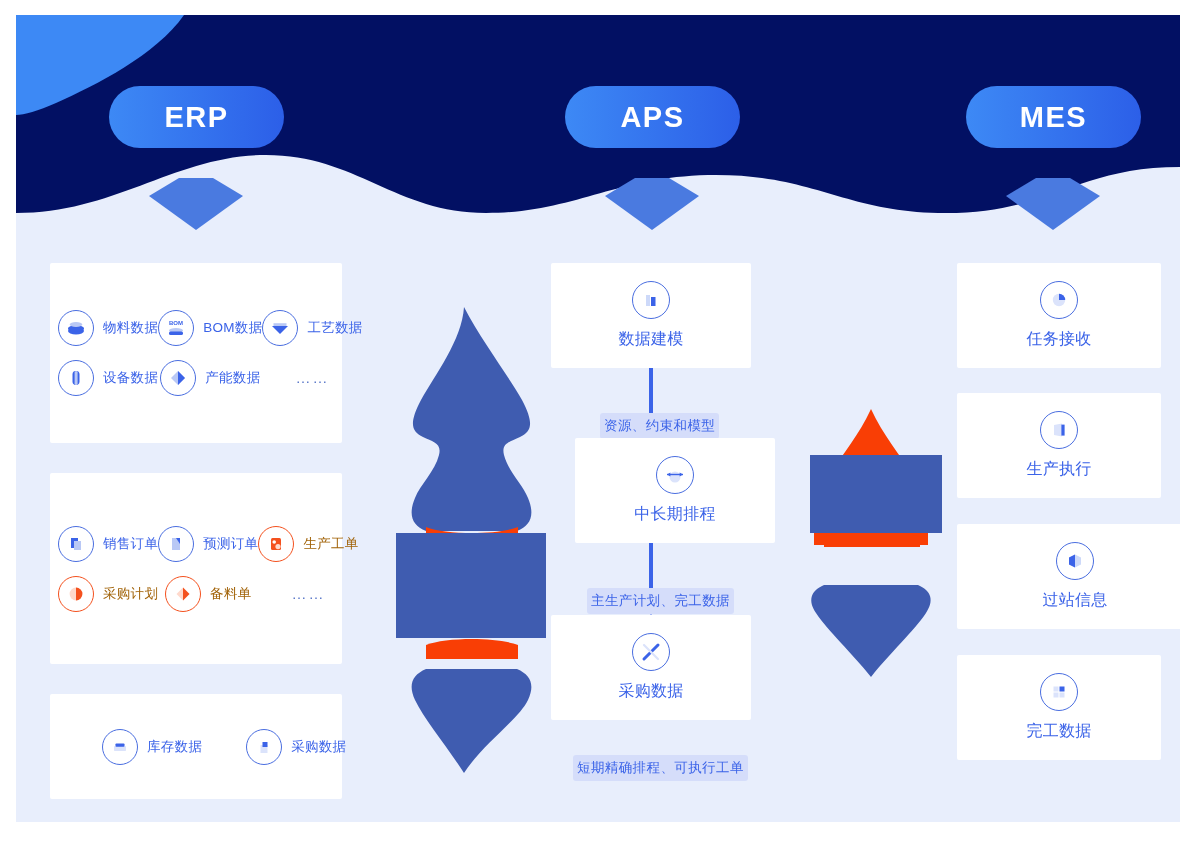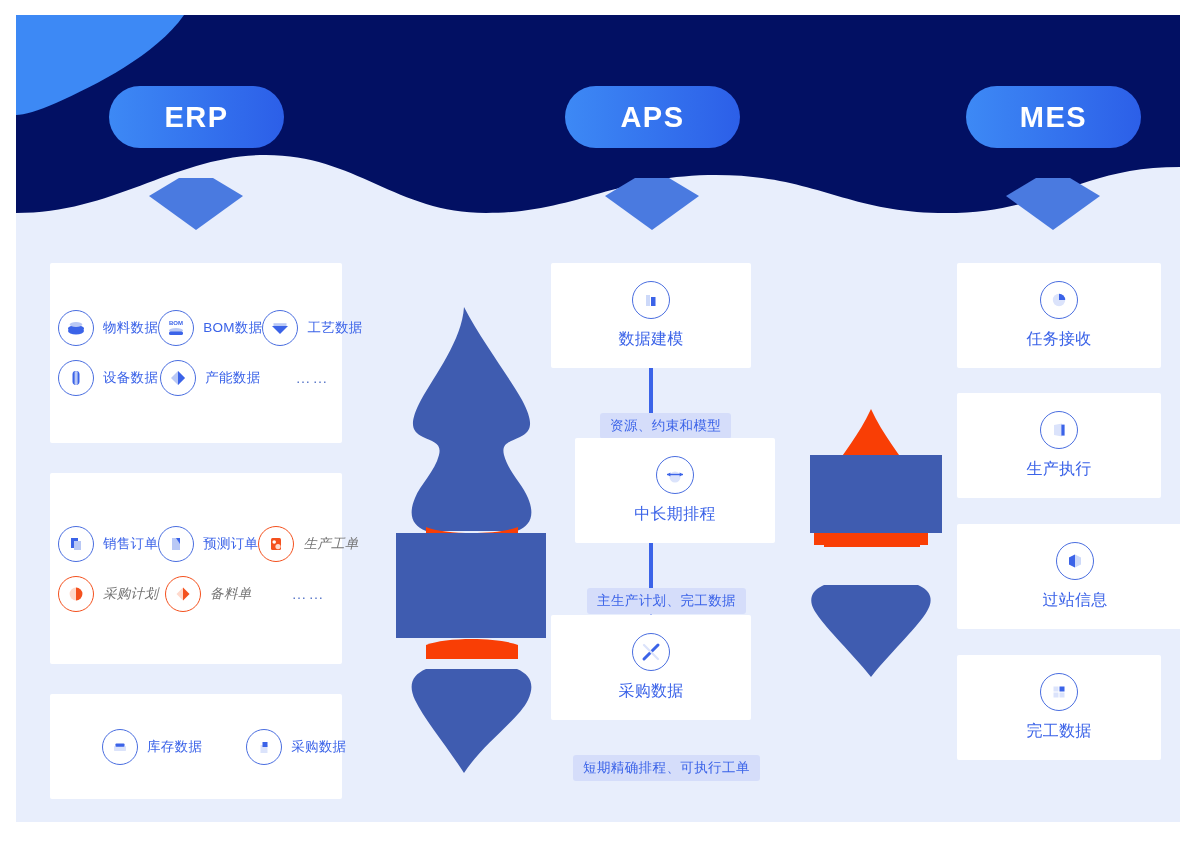--- a/index.html
+++ b/index.html
@@ -116,21 +116,21 @@
   }
   .ico.orange { border-color: #f4511e; }
   .ico svg { display: block; }
 
   .ico-label {
     font-size: 13.5px;
     color: #3b63e8;
     white-space: nowrap;
     letter-spacing: 0.3px;
   }
-  .ico-label.orange { color: #737373; font-style: italic; }
+  .ico-label.orange { color: #a16207; }
 
   .dots {
     font-size: 15px;
     color: #5b78c9;
     letter-spacing: 2px;
     line-height: 36px;
     height: 36px;
     display: flex;
     align-items: center;
   }
@@ -167,21 +167,21 @@
   }
   .ah1 { top: 410px; }
   .ah2 { top: 587px; }
 
   .flowbadge {
     position: absolute;
     background: #d5ddfa;
     color: #3b63e8;
     font-size: 13.5px;
     line-height: 1;
-    padding: 6px 10px;
+    padding: 6px 4px;
     border-radius: 3px;
     white-space: nowrap;
     letter-spacing: 0.4px;
   }
   .fb1 { left: 584px; top: 398px; }
   .fb2 { left: 571px; top: 573px; }
   .fb3 { left: 557px; top: 740px; }
 
   
   .bigshape {

